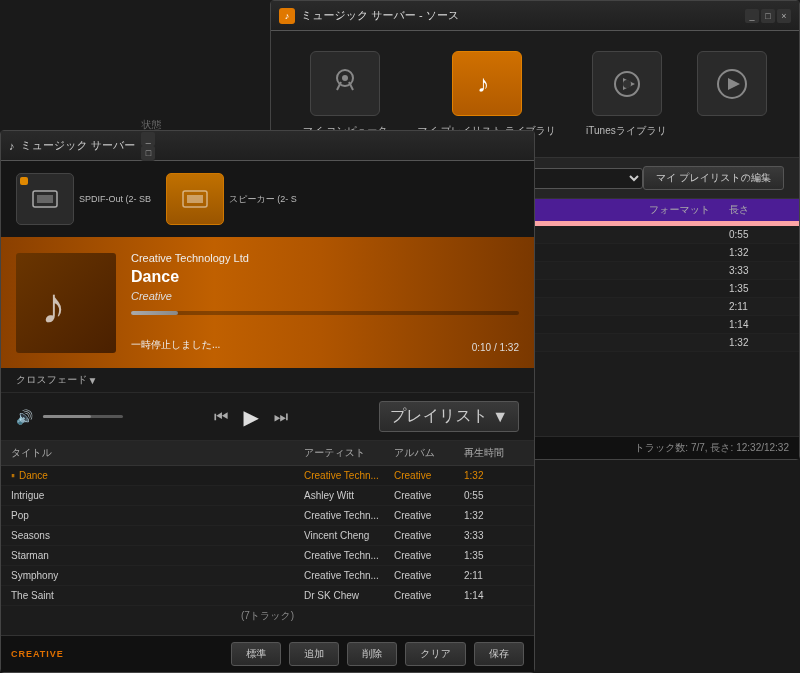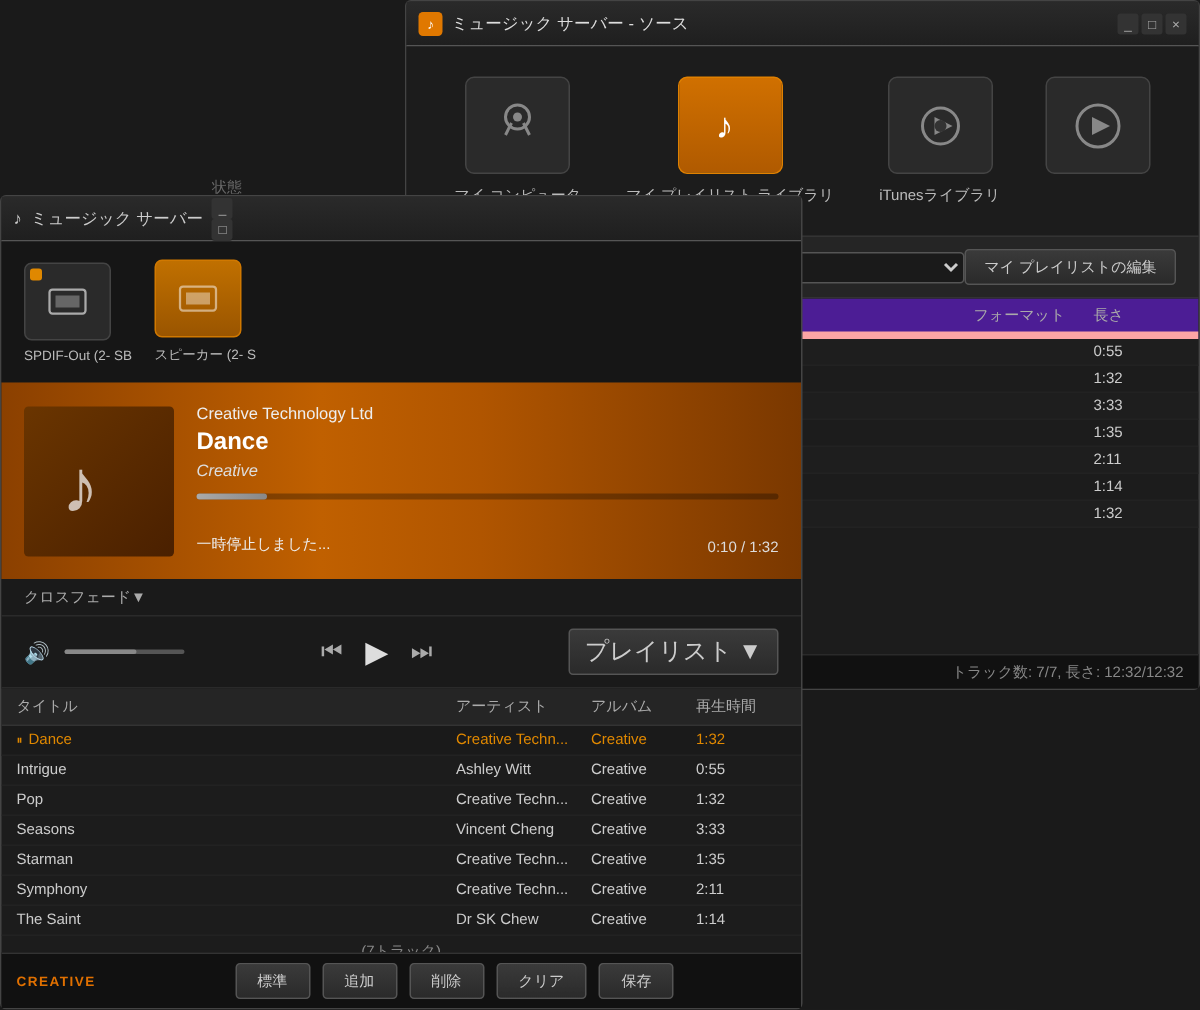--- a/index.html
+++ b/index.html
@@ -205,22 +205,22 @@
     .output-selector {
       background: #161616;
       padding: 12px 15px;
       display: flex;
       gap: 15px;
       align-items: center;
     }
 
     .output-device {
       display: flex;
-      flex-direction: column;
-      align-items: flex-start;
+      flex-direction: row;
+      align-items: center;
       gap: 5px;
       cursor: pointer;
     }
 
     .output-device-icon {
       width: 58px;
       height: 52px;
       background: #2a2a2a;
       border-radius: 5px;
       border: 1px solid #444;
@@ -754,21 +754,21 @@
           <span>Dr SK Chew</span>
           <span>Creative</span>
           <span class="duration">1:14</span>
         </div>
       </div>
     <div class="tracks-count">(7トラック)</div>
   </div>
 
   <div class="bottom-toolbar">
     <span class="creative-logo">CREATIVE</span>
-    <div id="toolbar-buttons-container" style="display:flex;gap:8px;flex:1;justify-content:center;">
+    <div id="toolbar-buttons-container" style="display:flex;gap:8px;flex:1;justify-content:flex-end;">
         <button class="tb-btn">標準</button>
         <button class="tb-btn">追加</button>
         <button class="tb-btn">削除</button>
         <button class="tb-btn">クリア</button>
         <button class="tb-btn">保存</button>
       </div>
   </div>
 </div>
 
 </body></html>

